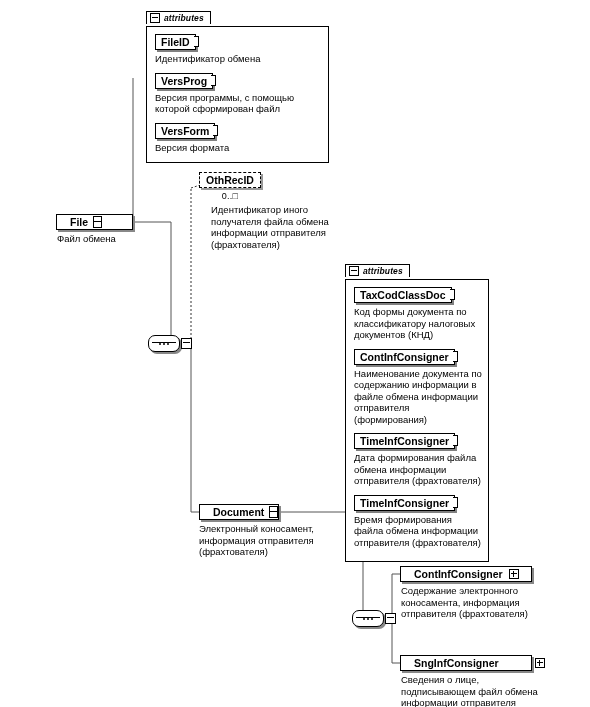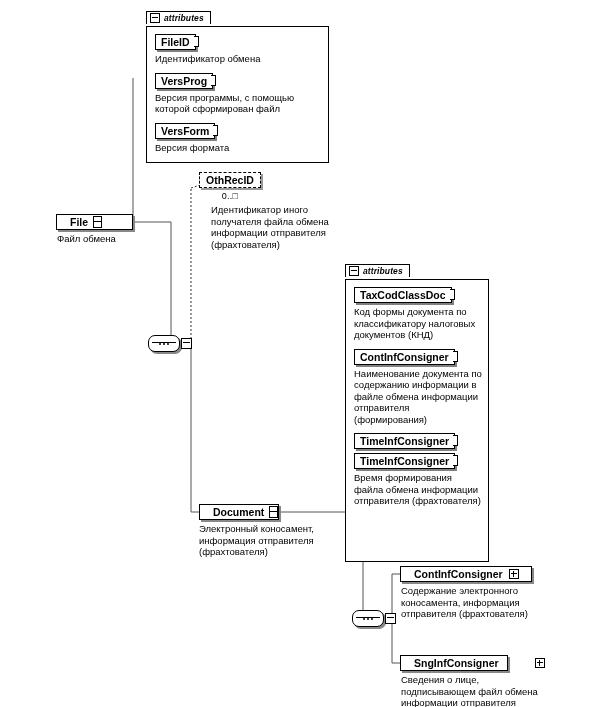--- a/index.html
+++ b/index.html
@@ -185,20 +185,21 @@
       <div class="chip">
         <span>ContInfConsigner</span>
         <span class="stub"></span>
       </div>
       <div class="desc">Наименование документа по содержанию информации в файле обмена информации отправителя (формирования)</div>
 
       <div class="chip">
         <span>TimeInfConsigner</span>
         <span class="stub"></span>
       </div>
+      <div class="desc">Дата формирования файла обмена информации отправителя (фрахтователя)</div>
 
       <div class="chip">
         <span>TimeInfConsigner</span>
         <span class="stub"></span>
       </div>
       <div class="desc">Время формирования файла обмена информации отправителя (фрахтователя)</div>
     </div>
   </div>
 
   <div class="seq" style="left:352px;top:610px;">
@@ -210,19 +211,19 @@
     </div>
     <span class="mbox"></span>
   </div>
 
   <div class="node" style="left:400px;top:566px;width:132px;">
     <span class="nlabel">ContInfConsigner</span>
     <span class="expand"></span>
   </div>
   <div class="node-caption" style="left:401px;top:585px;width:140px;">Содержание электронного коносамента, информация отправителя (фрахтователя)</div>
 
-  <div class="node" style="left:400px;top:655px;width:108px;gap:30px;">
+  <div class="node" style="left:400px;top:655px;width:132px;gap:30px;">
     <span class="nlabel">SngInfConsigner</span>
     <span class="expand"></span>
   </div>
   <div class="node-caption" style="left:401px;top:674px;width:140px;">Сведения о лице, подписывающем файл обмена информации отправителя (фрахтователя)</div>
 
 </div>
 
 </body></html>

